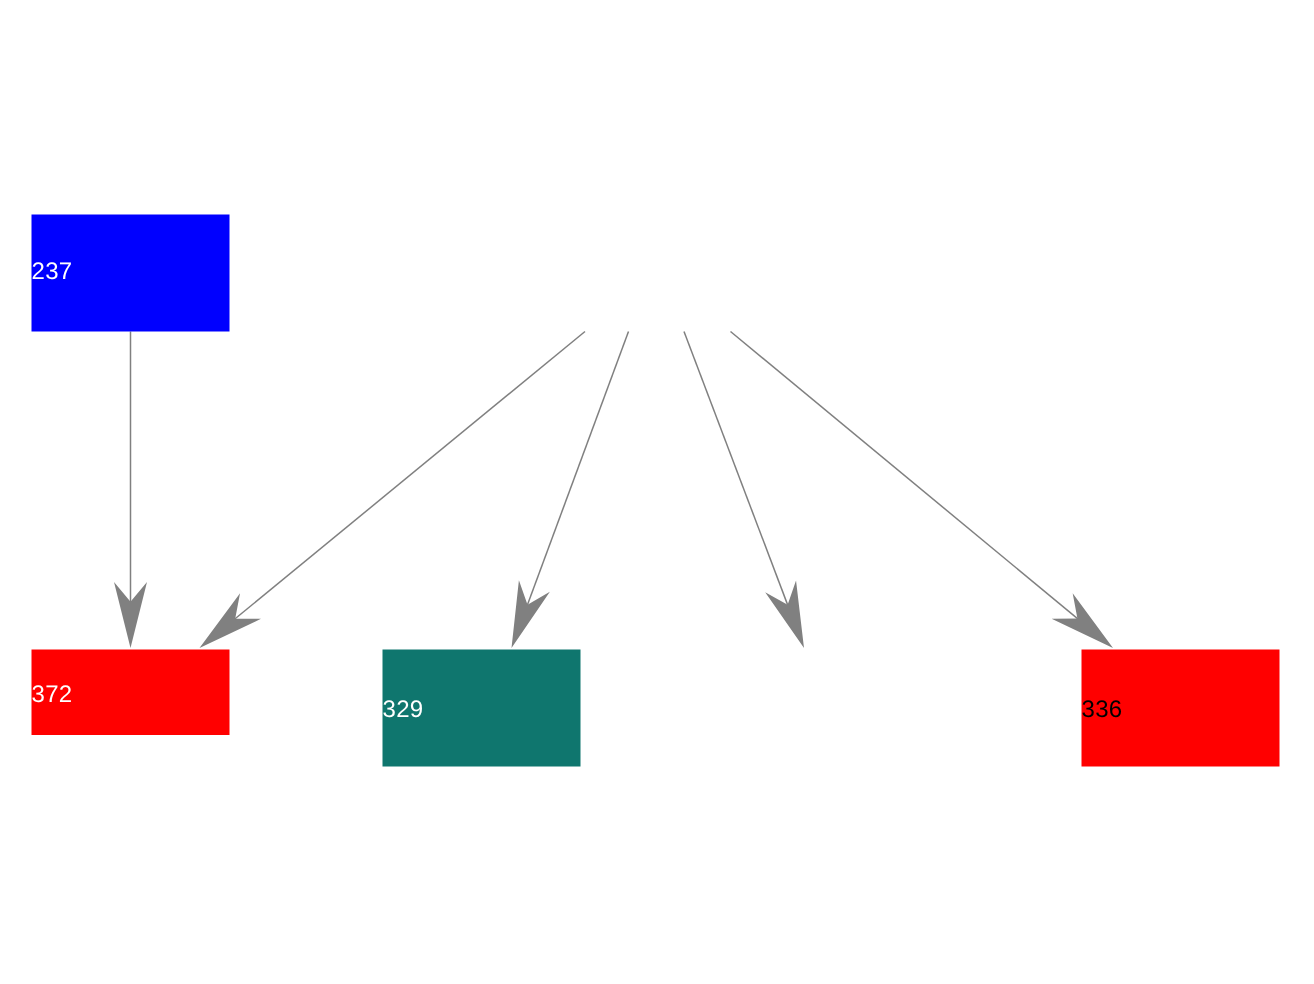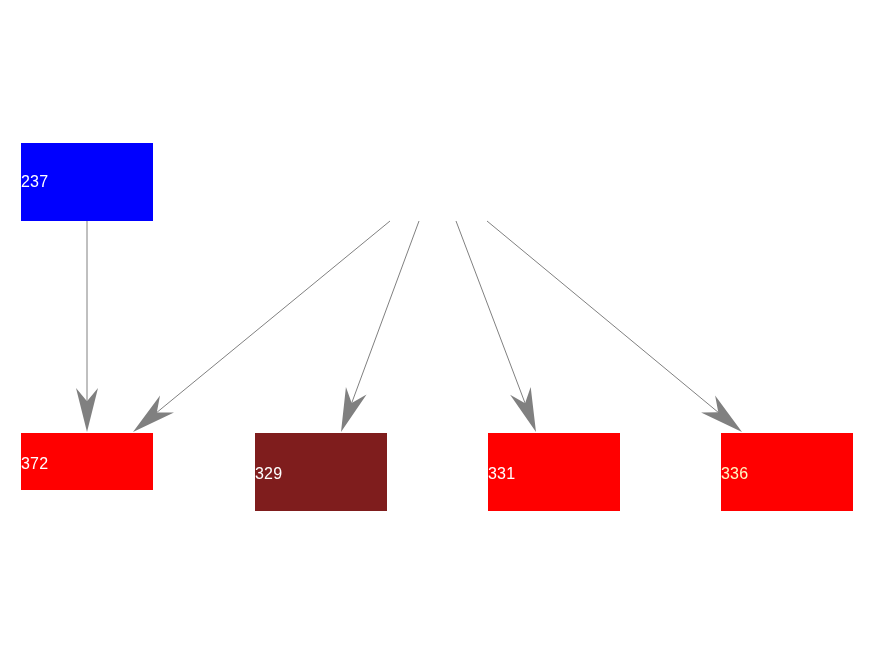--- a/index.html
+++ b/index.html
@@ -60,23 +60,20 @@
       <line x1="487" y1="221" x2="719.9652589314185" y2="413.7673319001149" stroke="#808080" stroke-width="1"></line>
       <polygon points="742,432 701.0878337022265,412.4246417957851 718.27027884922,412.36481896935453 715.1129630098304,395.47484097379925" fill="#808080"></polygon>
     </svg>
 
   <div class="graph-node" style="left: 21px; top: 143px; width: 132px; height: 78px; background: rgb(0, 0, 255); color: rgb(255, 255, 255);">
     <span class="node-label" style="transform: translateY(0px);">237</span>
   </div>
   <div class="graph-node" style="left: 21px; top: 433px; width: 132px; height: 57px; background: rgb(255, 0, 0); color: rgb(255, 255, 255);">
     <span class="node-label" style="transform: translateY(2px);">372</span>
   </div>
-  <div class="graph-node" style="left: 255px; top: 433px; width: 132px; height: 78px; background: #7f1d1d; color: rgb(255, 255, 255);">
+  <div class="graph-node" style="left: 255px; top: 433px; width: 132px; height: 78px; background: #0f766e; color: rgb(255, 255, 255);">
     <span class="node-label" style="transform: translateY(2px);">329</span>
   </div>
-  <div class="graph-node" style="left: 488px; top: 433px; width: 132px; height: 78px; background: rgb(255, 0, 0); color: rgb(255, 255, 255);">
-    <span class="node-label" style="transform: translateY(2px);">331</span>
-  </div>
-  <div class="graph-node" style="left: 721px; top: 433px; width: 132px; height: 78px; background: rgb(255, 0, 0); color: #fef9c3;">
+  <div class="graph-node" style="left: 721px; top: 433px; width: 132px; height: 78px; background: rgb(255, 0, 0); color: #000000;">
     <span class="node-label" style="transform: translateY(2px);">336</span>
   </div>
 
 </div>
 
 </body></html>

